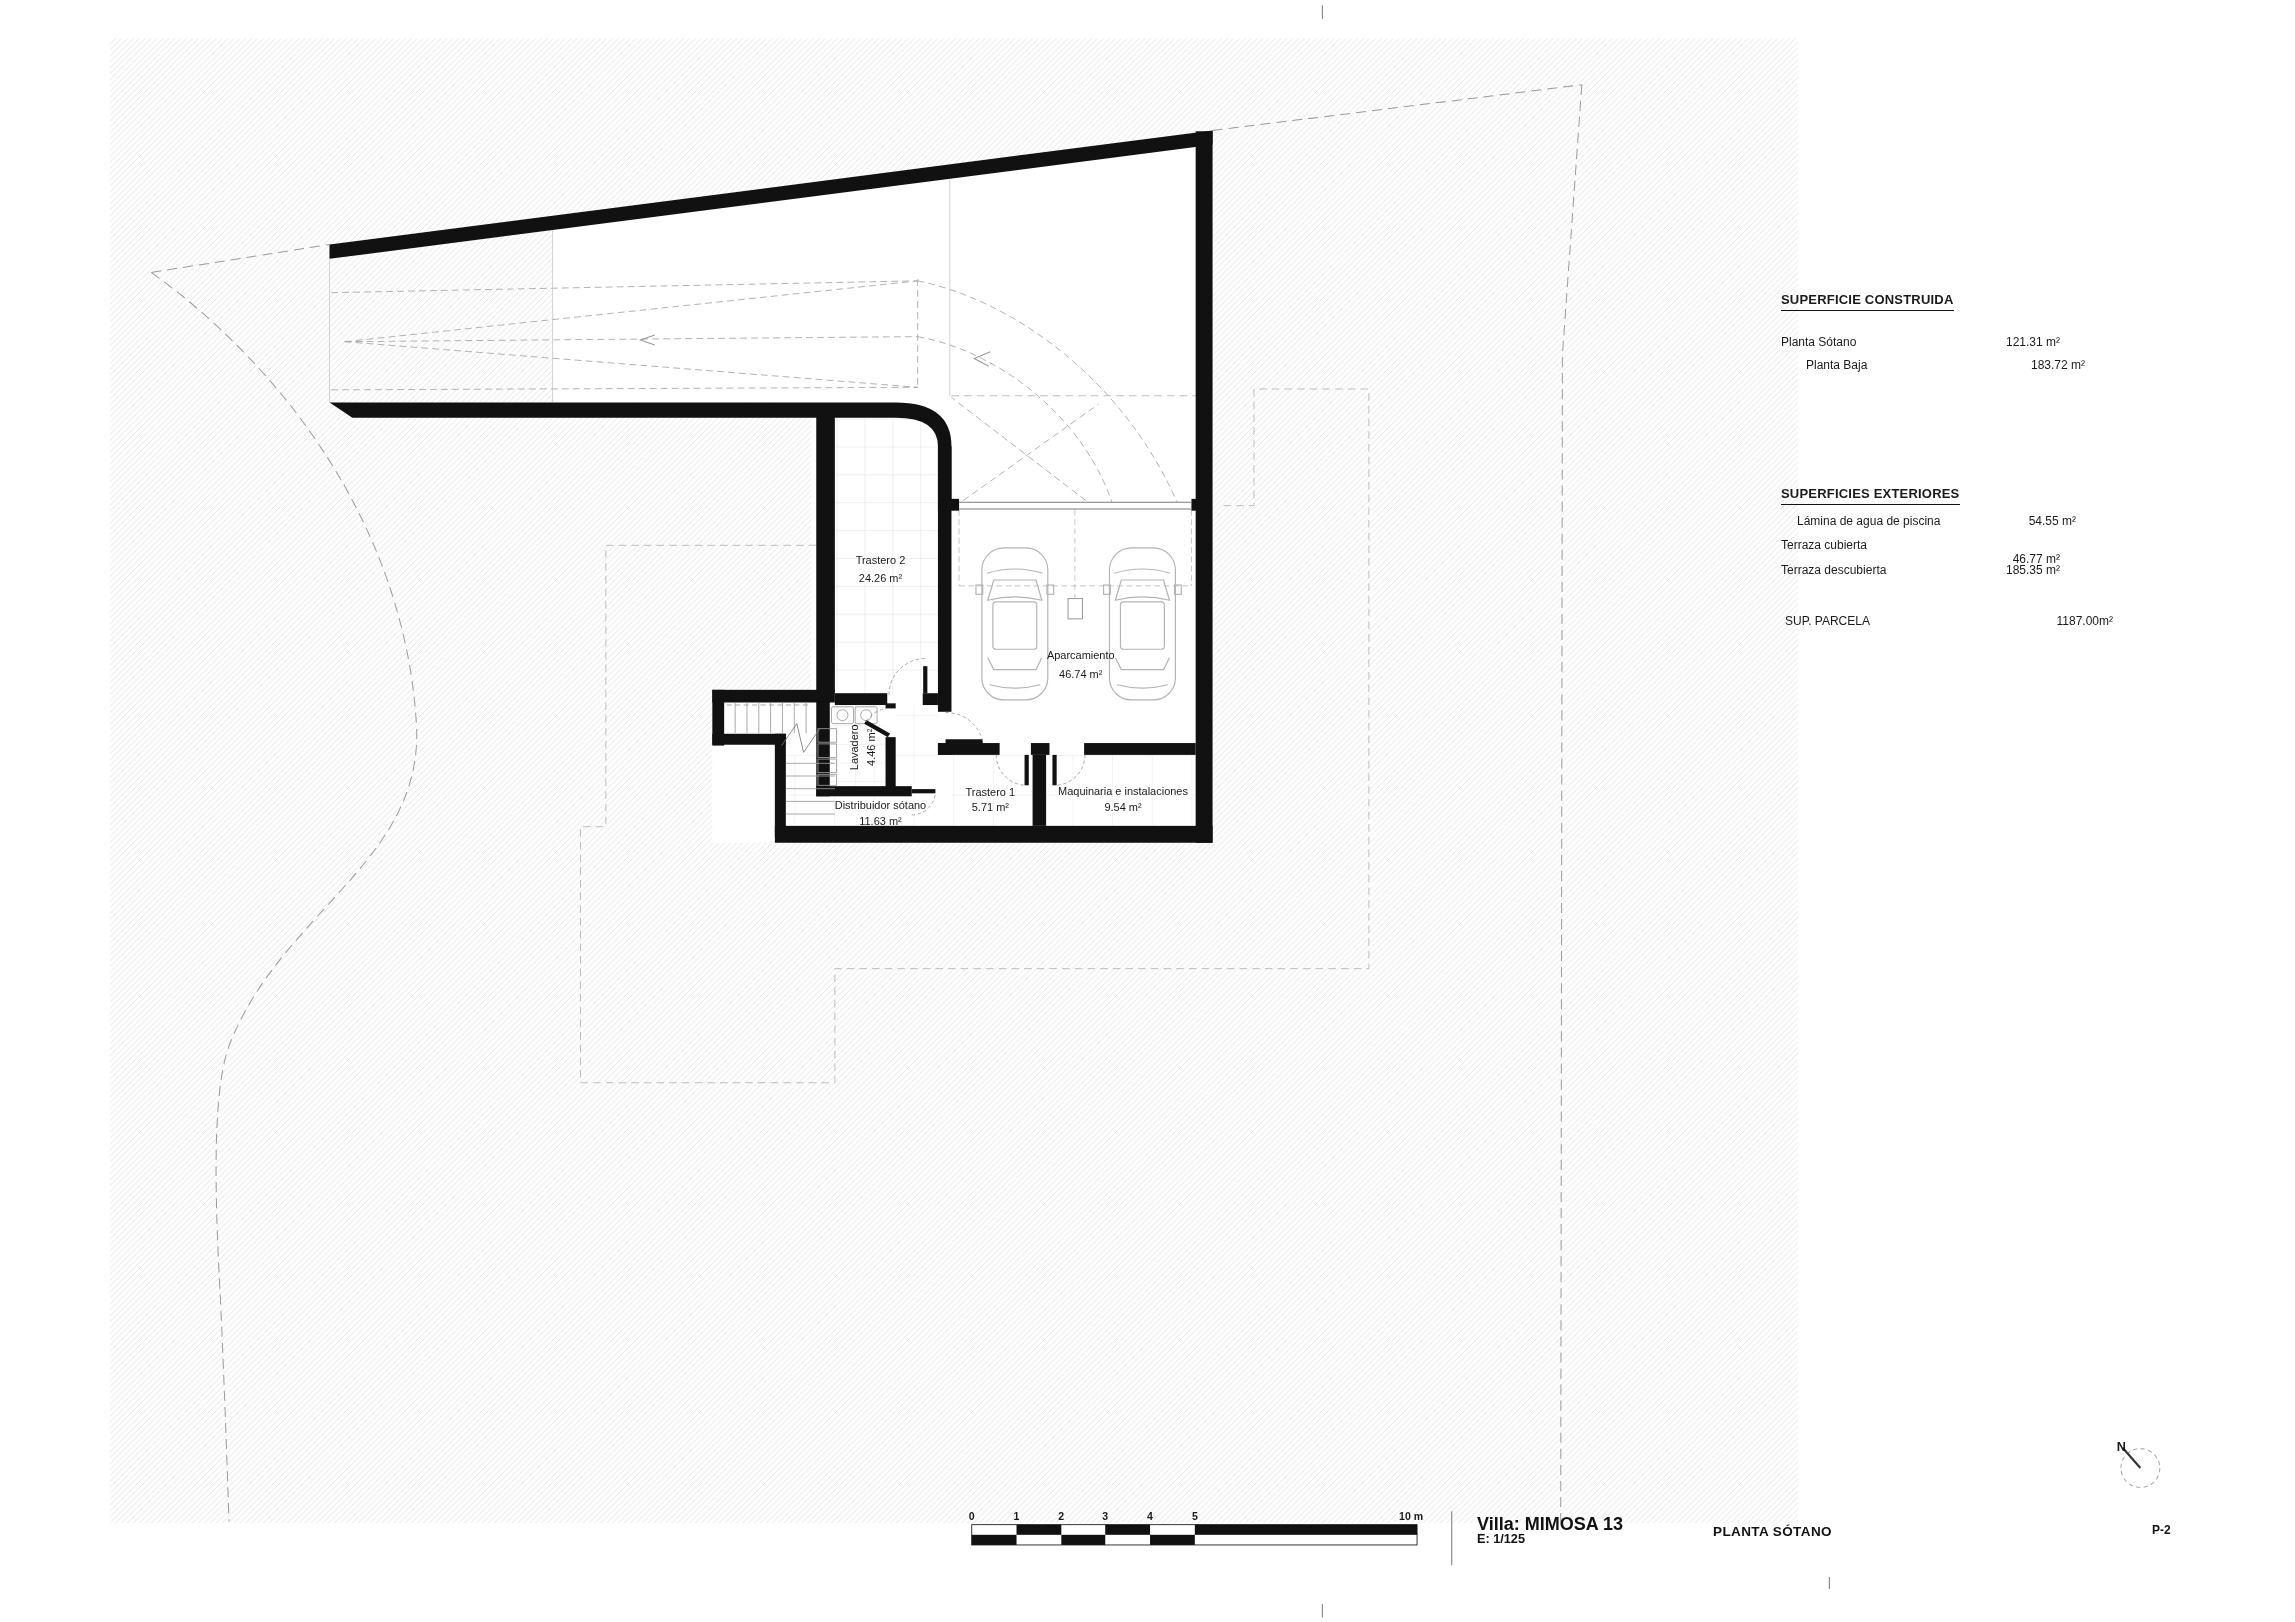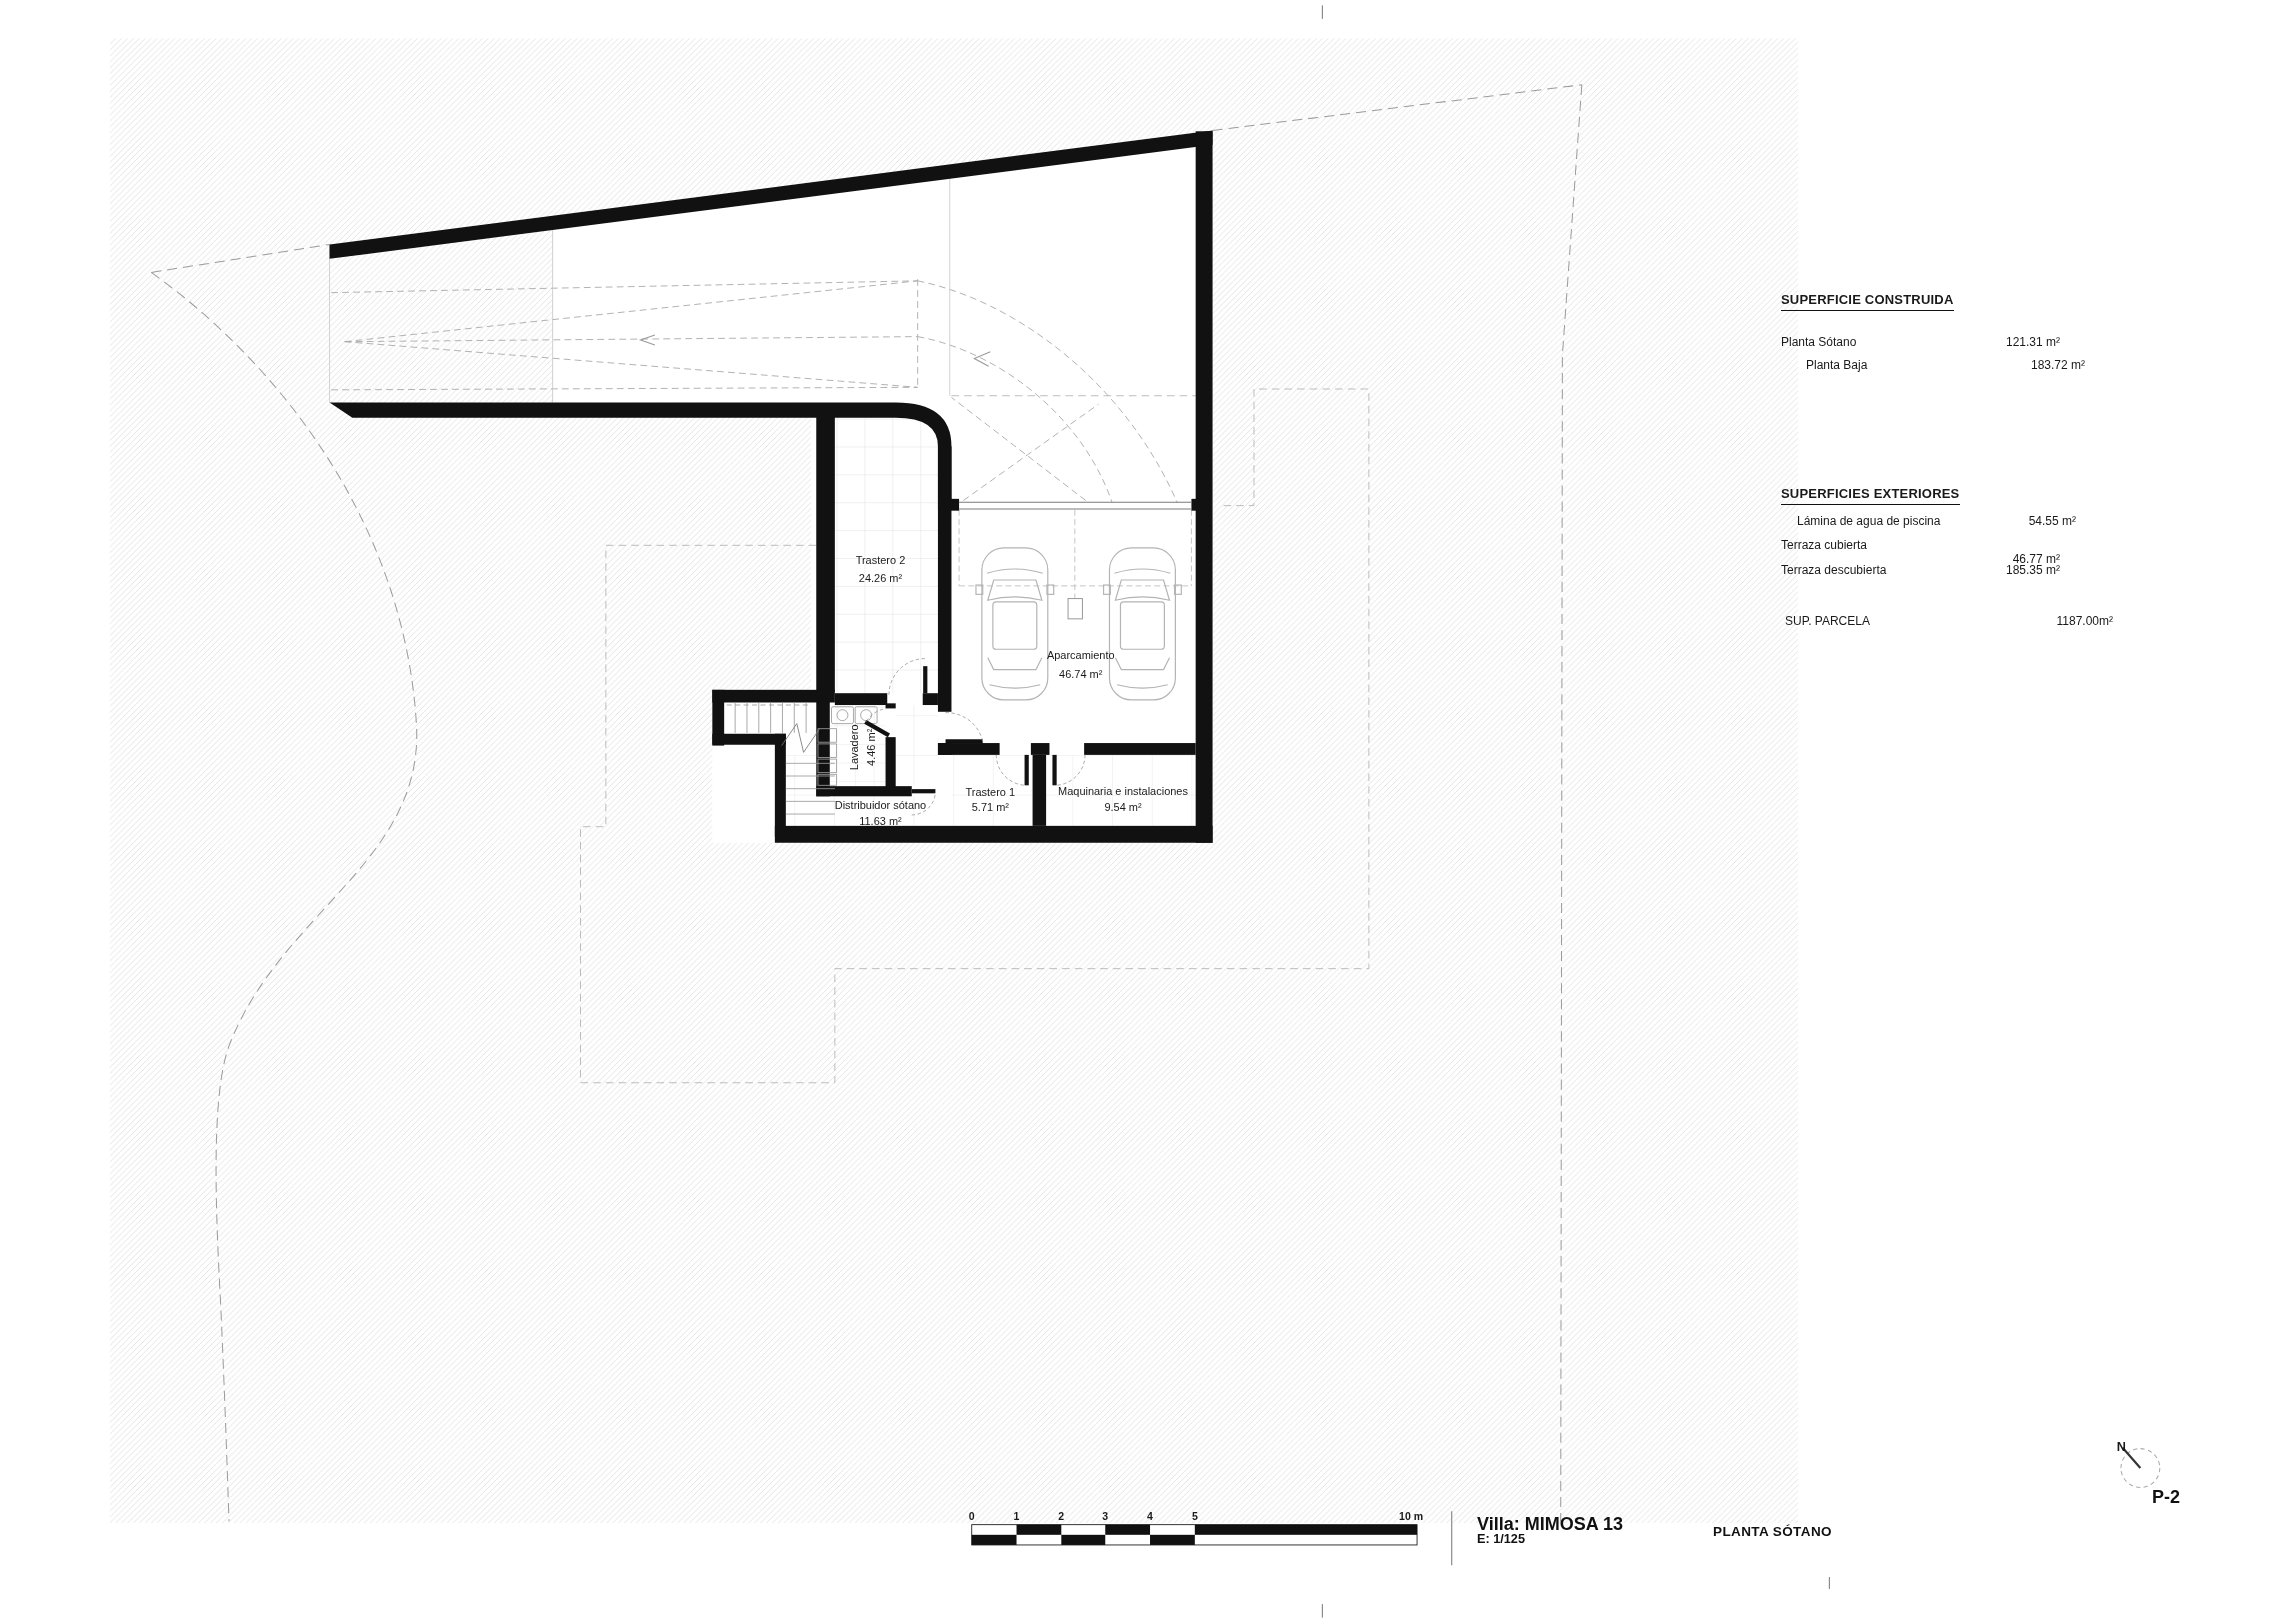--- a/index.html
+++ b/index.html
@@ -270,17 +270,17 @@
   <div class="parcela" style="left:1785px;top:614px;">
     <span>SUP. PARCELA</span>
     <span class="v">1187.00m²</span>
   </div>
 </div>
 
 <div>
   <div class="overlay tb" style="left:1477px;top:1514px;font-size:18px;">Villa: MIMOSA 13</div>
   <div class="overlay tb" style="left:1477px;top:1532px;font-size:12.7px;">E:  1/125</div>
   <div class="overlay tb" style="left:1713px;top:1524px;font-size:13.5px;letter-spacing:0.4px;">PLANTA SÓTANO</div>
-  <div class="overlay tb" style="left:2128px;top:1487px;font-size:18px;padding-left:24px;">P-2</div>
+  <div class="overlay tb" style="left:2128px;top:1523px;font-size:12px;padding-left:24px;">P-2</div>
 </div>
 
 </div>
 
 
 </body></html>

